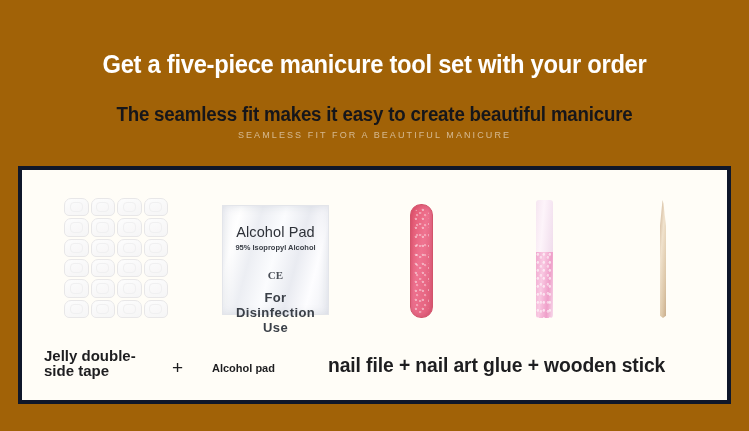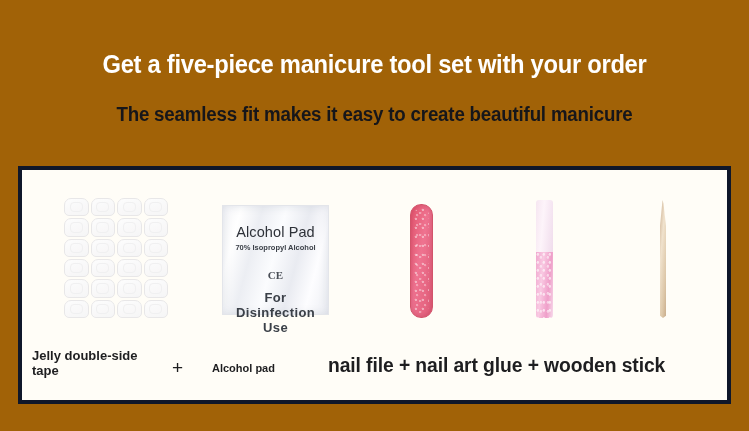--- a/index.html
+++ b/index.html
@@ -273,24 +273,24 @@
 
   .label-slot {
     position: absolute;
     top: 0;
     color: #1e1e20;
     font-family: "Liberation Sans", sans-serif;
     font-weight: bold;
   }
 
   #label-jelly-tape {
-    left: 10px;
+    left: 22px;
     top: 8px;
     width: 115px;
-    font-size: 13px;
+    font-size: 15px;
     line-height: 15px;
   }
   #label-plus-separator {
     left: 150px;
     top: 17px;
     font-size: 19px;
     font-weight: normal;
     color: #1e1e20;
   }
   #label-alcohol-pad {
@@ -311,20 +311,21 @@
 </style>
 </head>
 <body>
 
 <div id="banner">
 
   <div id="headline-primary">Get a five-piece manicure tool set with your order</div>
 
   <div id="headline-secondary">The seamless fit makes it easy to create beautiful manicure</div>
 
+  <div id="headline-tagline">SEAMLESS FIT FOR A BEAUTIFUL MANICURE</div>
 
   <div id="product-frame">
     <div id="product-panel">
 
       <div id="product-images">
 
         <div class="product-slot" id="slot-jelly-tape">
           <div id="jelly-tape-sheet">
             <div class="jelly-cell"></div>
             <div class="jelly-cell"></div>
@@ -349,21 +350,21 @@
             <div class="jelly-cell"></div>
             <div class="jelly-cell"></div>
             <div class="jelly-cell"></div>
             <div class="jelly-cell"></div>
           </div>
         </div>
 
         <div class="product-slot" id="slot-alcohol-pad">
           <div id="alcohol-pad-packet">
             <div id="alcohol-pad-title">Alcohol Pad</div>
-            <div id="alcohol-pad-subtitle">70% Isopropyl Alcohol</div>
+            <div id="alcohol-pad-subtitle">95% Isopropyl Alcohol</div>
             <div id="alcohol-pad-ce-mark">CE</div>
             <div id="alcohol-pad-usage">For Disinfection Use</div>
           </div>
         </div>
 
         <div class="product-slot" id="slot-nail-file">
           <div id="nail-file-stick"></div>
         </div>
 
         <div class="product-slot" id="slot-nail-glue">

